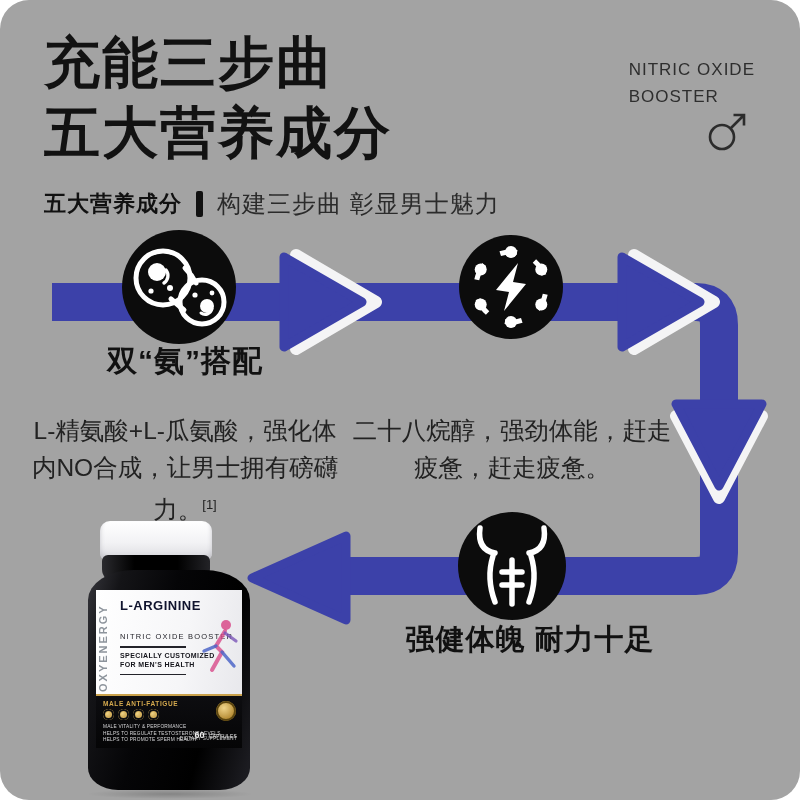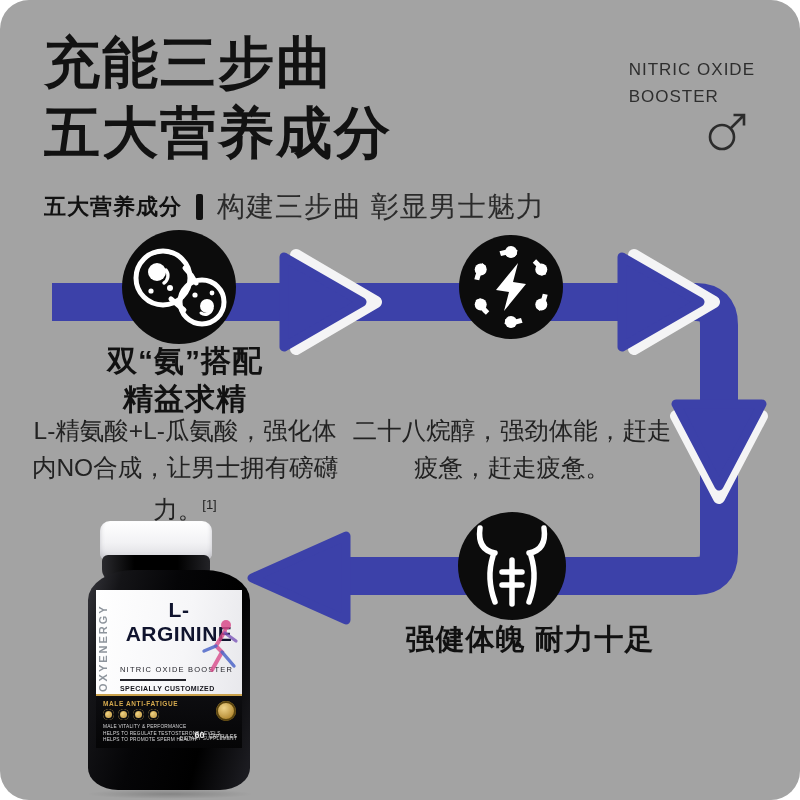--- a/index.html
+++ b/index.html
@@ -7,21 +7,21 @@
   .stage{position:relative;width:800px;height:800px;background:#a3a3a3;overflow:hidden;border-radius:29px;}
 
   
   .main-title{position:absolute;left:44px;top:28px;font-size:56px;line-height:70px;font-weight:900;color:#121212;letter-spacing:2px;}
   .corner-en{position:absolute;right:45px;top:56px;text-align:left;font-size:17px;line-height:27px;letter-spacing:1px;color:#2e2e2e;font-weight:500;}
   .male-symbol{position:absolute;right:50px;top:108px;width:44px;height:46px;}
 
   .subheader{position:absolute;left:44px;top:188px;display:flex;align-items:center;gap:14px;}
   .subheader .bold{font-size:22px;font-weight:900;color:#111;letter-spacing:1px;}
   .subheader .bar{width:7px;height:26px;background:#111;border-radius:2px;}
-  .subheader .light{font-size:28px;font-weight:400;color:#2b2b2b;letter-spacing:1px;}
+  .subheader .light{font-size:24px;font-weight:400;color:#2b2b2b;letter-spacing:1px;}
 
   
   .flow-svg{position:absolute;left:0;top:0;width:800px;height:800px;}
 
   
   .step-icon{position:absolute;border-radius:50%;background:#0c0c0c;display:flex;align-items:center;justify-content:center;}
   .icon-cells{left:122px;top:230px;width:114px;height:114px;}
   .icon-lightning{left:459px;top:235px;width:104px;height:104px;}
   .icon-torso{left:458px;top:512px;width:108px;height:108px;}
 
@@ -38,21 +38,21 @@
 
   
   .bottle-cap{position:absolute;left:100px;top:521px;width:112px;height:40px;background:linear-gradient(180deg,#ffffff 0%,#f2f2f4 55%,#d9d9de 100%);border-radius:10px 10px 8px 8px;box-shadow:inset 0 -4px 5px #c4c4ca;}
   .bottle-neck{position:absolute;left:102px;top:555px;width:108px;height:28px;background:linear-gradient(90deg,#2a2a2e,#000 30%,#000 70%,#232327);border-radius:6px 6px 14px 14px;}
   .bottle-body{position:absolute;left:88px;top:570px;width:162px;height:220px;background:linear-gradient(105deg,#36363c 0%,#141417 16%,#050507 42%,#000 72%,#1b1b20 96%);border-radius:46px 46px 30px 30px / 30px 30px 22px 22px;}
   .bottle-reflection{position:absolute;left:86px;top:789px;width:168px;height:10px;background:radial-gradient(ellipse at center,#00000030,transparent 70%);border-radius:50%;}
 
   .label-white{position:absolute;left:96px;top:590px;width:146px;height:104px;background:linear-gradient(100deg,#ffffff 0%,#f6f6f8 60%,#e8e8ec 100%);overflow:hidden;}
   .brand-vertical{position:absolute;left:1px;top:2px;height:100px;writing-mode:vertical-rl;transform:rotate(180deg);font-size:11px;font-weight:700;letter-spacing:2px;color:#8d949c;}
   .label-main{position:absolute;left:24px;top:8px;width:118px;}
-  .product-name{font-size:21px;font-weight:900;color:#10142e;letter-spacing:0.5px;text-align:center;}
+  .product-name{font-size:13px;font-weight:900;color:#10142e;letter-spacing:0.5px;}
   .product-sub{font-size:7.5px;letter-spacing:1.2px;color:#1d1d24;margin-top:19px;}
   .label-line{width:66px;height:1.5px;background:#23232a;margin:5px 0 3px 0;}
   .customized{font-size:7px;font-weight:700;color:#15151c;line-height:9px;letter-spacing:0.4px;}
   .runner-svg{position:absolute;right:0px;top:26px;width:46px;height:70px;}
 
   .label-black{position:absolute;left:96px;top:694px;width:146px;height:52px;background:linear-gradient(180deg,#0d0d10,#050506);border-top:2.5px solid #c9a14b;overflow:hidden;}
   .bottom-tag{position:absolute;left:7px;top:4px;font-size:6.5px;font-weight:700;letter-spacing:0.6px;color:#d4a94e;}
   .gold-row{position:absolute;left:7px;top:13px;display:flex;gap:4px;}
   .gold-dot{width:11px;height:11px;border-radius:50%;background:radial-gradient(circle at 35% 35%,#f3d98f,#c9a14b 55%,#8a6a1f);box-shadow:inset 0 0 0 2px #0d0d10, inset 0 0 0 3px #d8b35e;}
   .benefits{position:absolute;left:7px;top:28px;font-size:4.8px;line-height:6.5px;color:#d6d6d8;letter-spacing:0.2px;}
@@ -145,21 +145,20 @@
         <path d="M19 -10 Q 26 12 17 36"></path>
         <path d="M0 -6 L 0 38"></path>
         <path d="M-10 6 L 10 6"></path>
         <path d="M-10 19 L 10 19"></path>
       </g>
     </svg>
   </div>
 
   <div class="step-title t1">
     <div>双“氨”搭配</div>
-    <div>精益求精</div>
   </div>
   <div class="step-body b1">
     <span>L-精氨酸+L-瓜氨酸，强化体内NO合成，让男士拥有磅礴力。</span><sup>[1]</sup>
   </div>
 
   <div class="step-body b2">
     <span>二十八烷醇，强劲体能，赶走疲惫，赶走疲惫。</span>
   </div>
 
   <div class="step-title t3">

